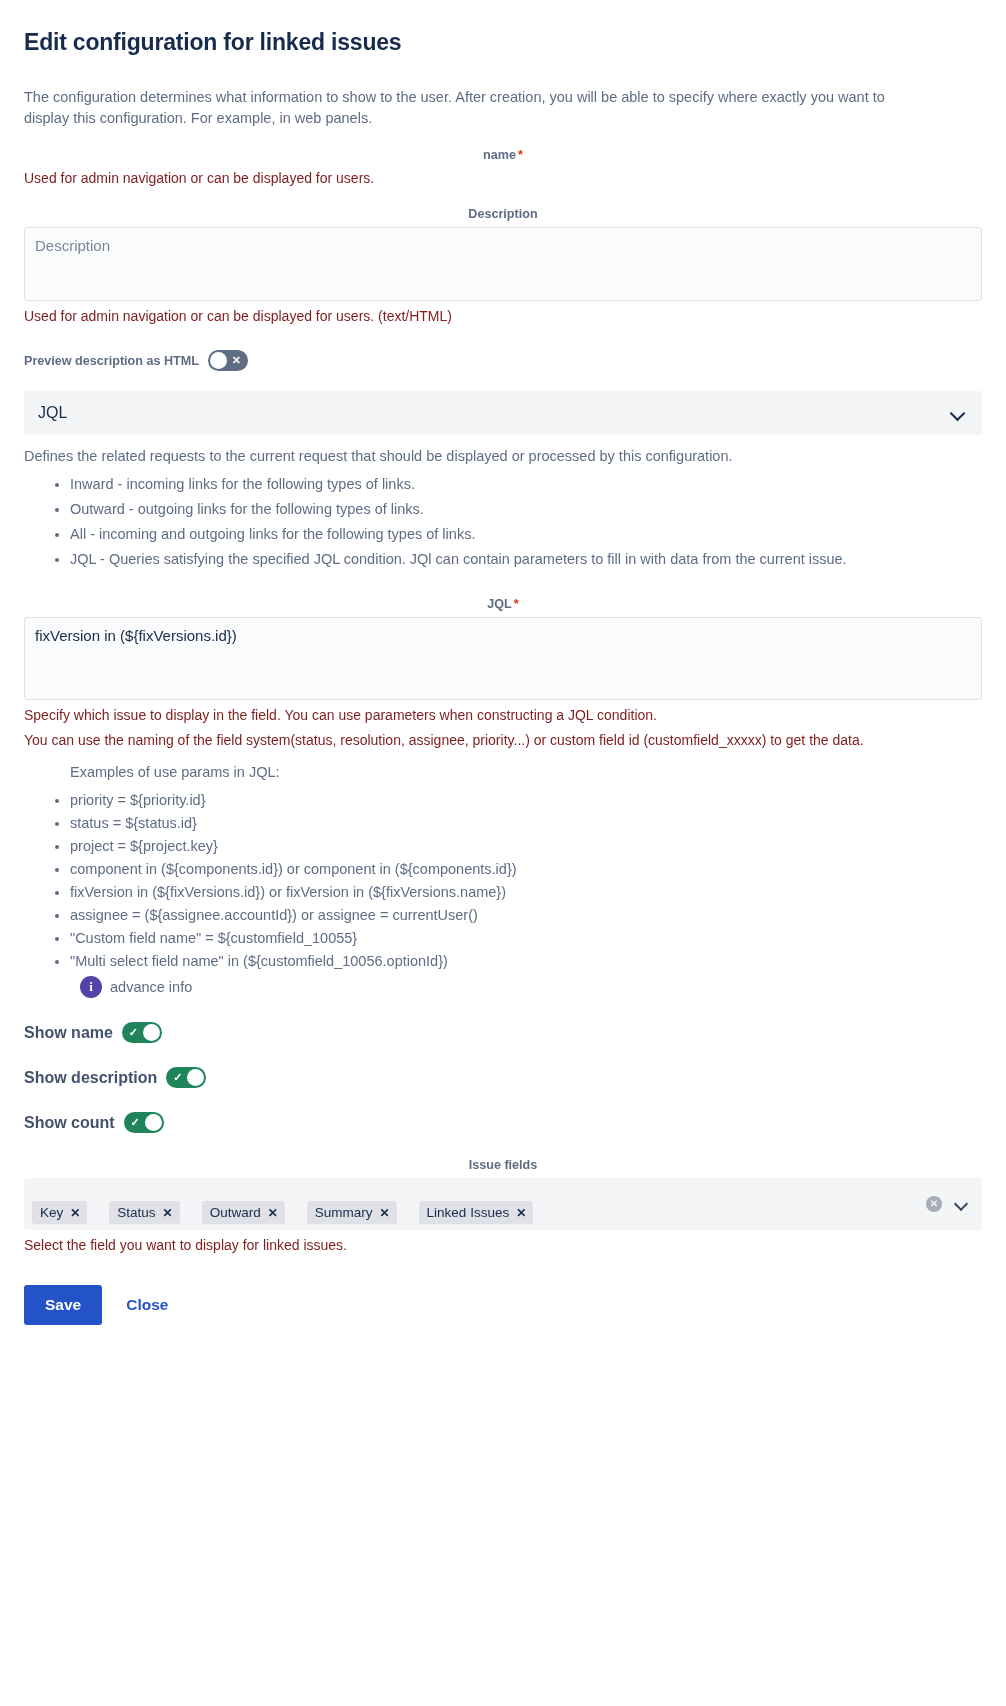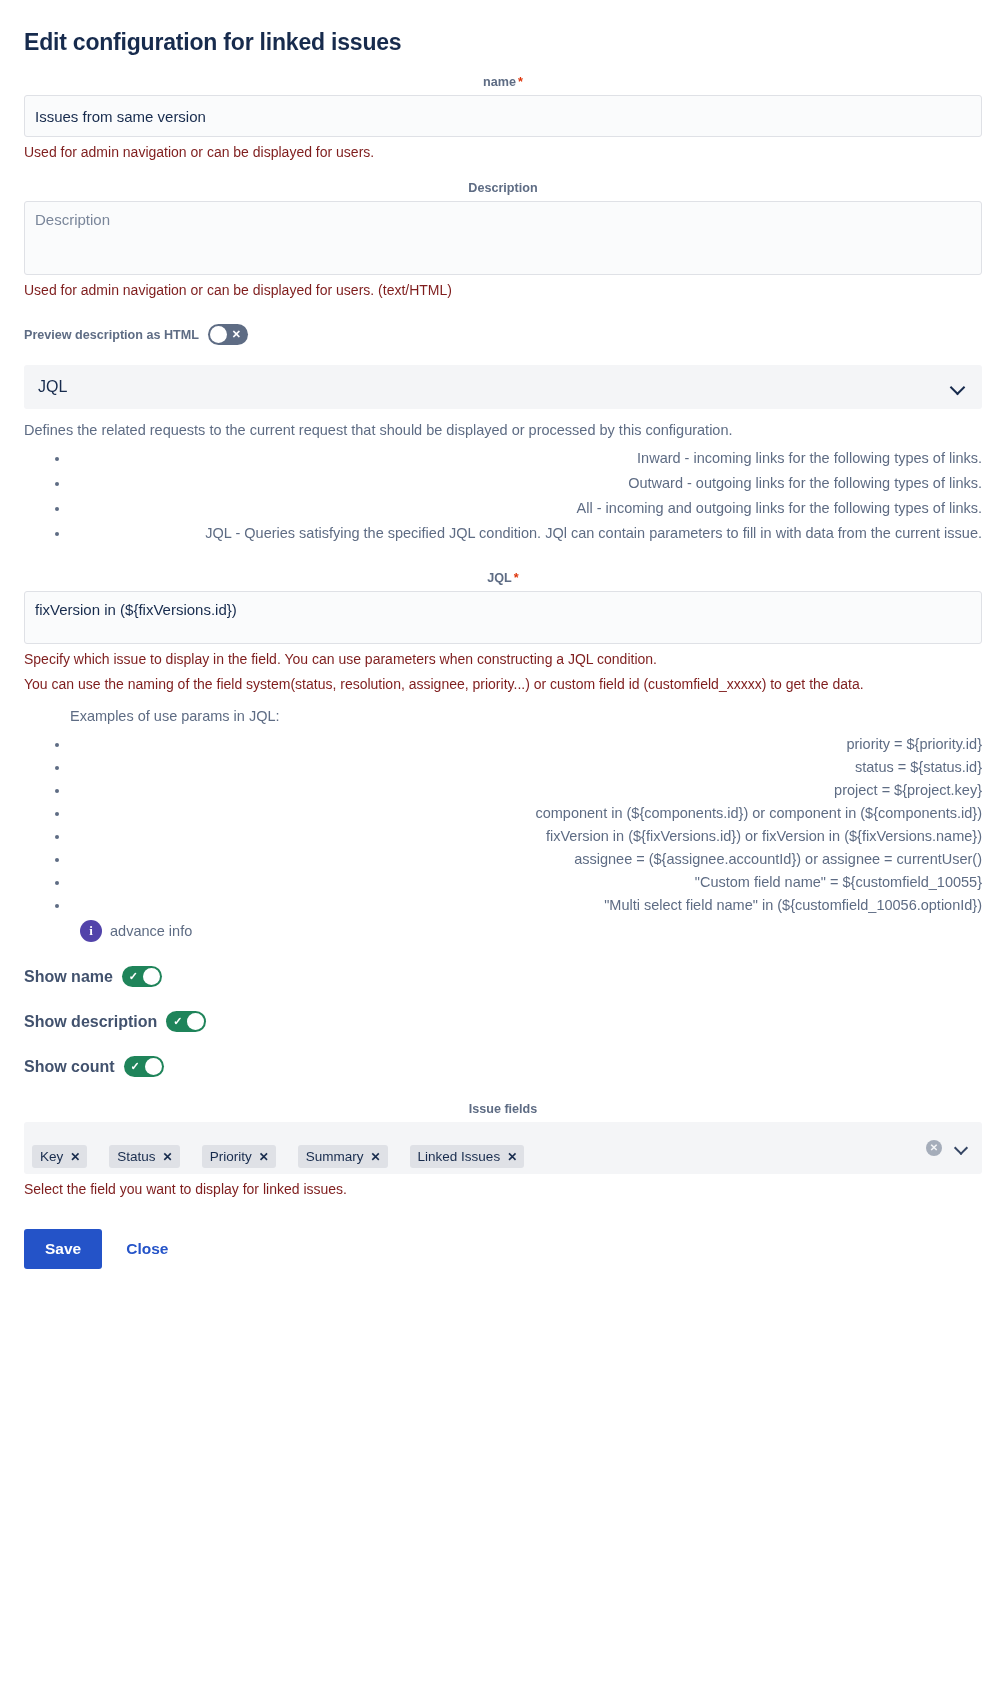--- a/index.html
+++ b/index.html
@@ -87,21 +87,21 @@
     padding: 8px 10px;
     font-family: "Liberation Sans", sans-serif;
     font-size: 15px;
     color: #172B4D;
     resize: none;
     outline: none;
     line-height: 20px;
   }
   .textarea-input::placeholder { color: #7A869A; }
   .jql-textarea {
-    height: 53px;
+    height: 83px;
     font-size: 15px;
   }
   .helper {
     font-size: 14px;
     line-height: 20px;
     color: #7f1d1d;
     margin-top: 5px;
   }
 
   
@@ -190,21 +190,20 @@
   .desc-text {
     font-size: 14.5px;
     line-height: 21px;
     color: #5E6C84;
     margin-top: 11px;
   }
   ul.bullets {
     margin: 7px 0 0 0;
     padding-left: 46px;
     list-style: disc;
-    text-align: right;
   }
   ul.bullets li {
     font-size: 14.5px;
     line-height: 21px;
     color: #5E6C84;
     margin-bottom: 4px;
   }
   ul.bullets.tight li { margin-bottom: 2px; }
   .examples-head {
     font-size: 14.5px;
@@ -347,27 +346,27 @@
   .sp-8 { height: 8px; }
 </style>
 </head>
 <body>
 
 <div class="page">
   <div class="inner">
 
     <h1 class="page-title">Edit configuration for linked issues</h1>
 
+    <p class="intro">The configuration determines what information to show to the user. After creation, you will be able to specify where exactly you want to display this configuration. For example, in web panels.</p>
 
     <div class="field-block">
       <div class="field-label">
         <span>name</span>
           <span class="req-star">*</span>
       </div>
-      <input class="text-input" value="Issues from same version" placeholder="name" style="">
       <div class="helper">Used for admin navigation or can be displayed for users.</div>
     </div>
 
     <div class="field-block">
       <div class="field-label">
         <span>Description</span>
       </div>
       <textarea class="textarea-input" placeholder="Description" style=""></textarea>
       <div class="helper">Used for admin navigation or can be displayed for users. (text/HTML)</div>
     </div>
@@ -453,21 +452,21 @@
         <div class="tags">
           <span class="tag">
             <span>Key</span>
             <span class="tag-x">✕</span>
           </span>
           <span class="tag">
             <span>Status</span>
             <span class="tag-x">✕</span>
           </span>
           <span class="tag">
-            <span>Priority</span>
+            <span>Outward</span>
             <span class="tag-x">✕</span>
           </span>
           <span class="tag">
             <span>Summary</span>
             <span class="tag-x">✕</span>
           </span>
           <span class="tag">
             <span>Linked Issues</span>
             <span class="tag-x">✕</span>
           </span>

